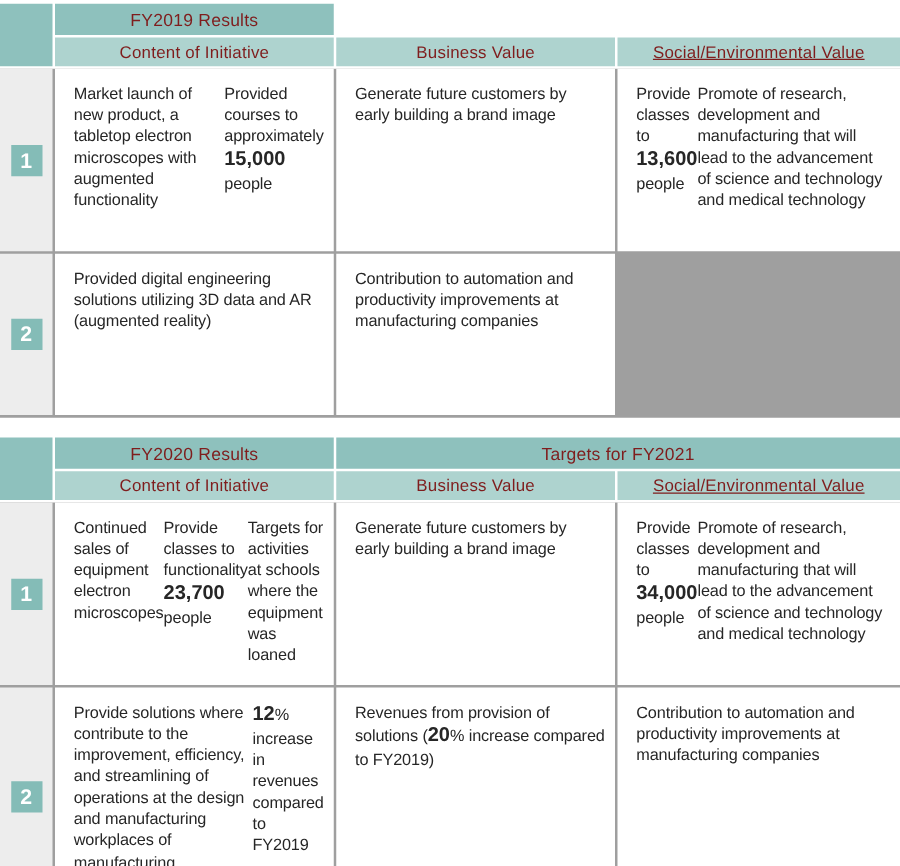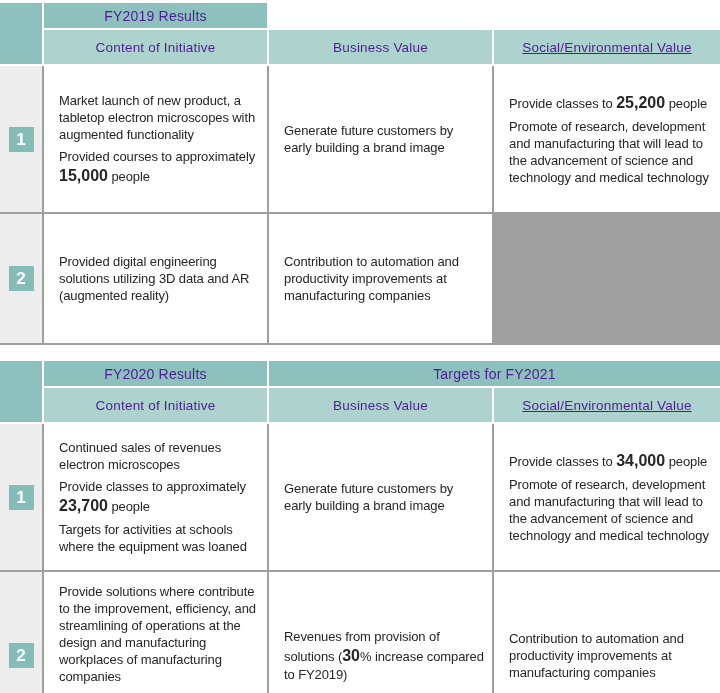--- a/index.html
+++ b/index.html
@@ -19,25 +19,25 @@
     font-family:"Liberation Sans", sans-serif;
     color:var(--text);
     background:#ffffff;
   }
   
   .thdr{display:flex;gap:2px;}
   .thdr-gutter{width:42px;background:var(--teal);flex:0 0 42px;}
   .thdr-right{flex:1;display:flex;flex-direction:column;gap:2px;}
   .hrow{display:flex;gap:2px;}
   .hcell{
-    background:var(--teal);color:#4c1d95;
+    background:var(--teal);color:#7f1d1d;
     display:flex;align-items:center;justify-content:center;
     font-size:14px;height:25px;letter-spacing:0.2px;
   }
-  .hcell.sub{background:var(--teal-light);height:34px;font-size:13.5px;}
+  .hcell.sub{background:var(--teal-light);height:23px;font-size:13.5px;}
   .w-c1{width:223px;flex:0 0 223px;}
   .w-c2{width:223px;flex:0 0 223px;}
   .w-c3{width:226px;flex:0 0 226px;text-decoration:underline;}
   .w-targets{flex:1;}
   
   .tbody{
     display:grid;
     grid-template-columns:42px 223px 223px 226px;
     gap:2px;
     background:var(--border);
@@ -47,21 +47,21 @@
   .tbody.rows-t1{grid-template-rows:minmax(146px,auto) minmax(129px,auto);}
   .tbody.rows-t2{grid-template-rows:minmax(146px,auto) minmax(131px,auto);}
   .gcell{background:var(--gutter);display:flex;align-items:center;justify-content:center;}
   .badge{
     width:25px;height:25px;background:var(--badge);color:#ffffff;
     display:flex;align-items:center;justify-content:center;
     font-size:17px;font-weight:bold;line-height:1;
   }
   .cell{
     background:#ffffff;
-    display:flex;flex-direction:column;justify-content:center;
+    display:flex;flex-direction:row;justify-content:flex-end;
     box-sizing:border-box;
     padding:8px 8px 8px 15px;
     font-size:13px;line-height:1.32;letter-spacing:-0.1px;
   }
   .cell p{margin:2.5px 0;}
   .cell b{font-size:16px;letter-spacing:0;}
   .table2{margin-top:16px;}
 </style>
 </head>
 <body>
@@ -89,21 +89,21 @@
         <div class="badge">1</div>
       </div>
       <div class="cell">
           <p><span>Market launch of new product, a tabletop electron microscopes with augmented functionality</span></p>
           <p><span>Provided courses to approximately </span><b>15,000</b><span> people</span></p>
         </div>
       <div class="cell">
           <p><span>Generate future customers by early building a brand image</span></p>
         </div>
       <div class="cell">
-          <p><span>Provide classes to </span><b>25,200</b><span> people</span></p>
+          <p><span>Provide classes to </span><b>13,600</b><span> people</span></p>
           <p><span>Promote of research, development and manufacturing that will lead to the advancement of science and technology and medical technology</span></p>
         </div>
 
       <div class="gcell">
         <div class="badge">2</div>
       </div>
       <div class="cell">
           <p><span>Provided digital engineering solutions utilizing 3D data and AR (augmented reality)</span></p>
         </div>
       <div class="cell">
@@ -127,41 +127,41 @@
         </div>
       </div>
     </div>
 
     <div class="tbody rows-t2">
 
       <div class="gcell">
         <div class="badge">1</div>
       </div>
       <div class="cell">
-          <p><span>Continued sales of revenues electron microscopes</span></p>
-          <p><span>Provide classes to approximately </span><b>23,700</b><span> people</span></p>
+          <p><span>Continued sales of equipment electron microscopes</span></p>
+          <p><span>Provide classes to functionality </span><b>23,700</b><span> people</span></p>
           <p><span>Targets for activities at schools where the equipment was loaned</span></p>
         </div>
       <div class="cell">
           <p><span>Generate future customers by early building a brand image</span></p>
         </div>
       <div class="cell">
           <p><span>Provide classes to </span><b>34,000</b><span> people</span></p>
           <p><span>Promote of research, development and manufacturing that will lead to the advancement of science and technology and medical technology</span></p>
         </div>
 
       <div class="gcell">
         <div class="badge">2</div>
       </div>
       <div class="cell">
           <p><span>Provide solutions where contribute to the improvement, efficiency, and streamlining of operations at the design and manufacturing workplaces of manufacturing companies</span></p>
           <p><b>12</b><span>% increase in revenues compared to FY2019</span></p>
         </div>
       <div class="cell">
-          <p><span>Revenues from provision of solutions (</span><b>30</b><span>% increase compared to FY2019)</span></p>
+          <p><span>Revenues from provision of solutions (</span><b>20</b><span>% increase compared to FY2019)</span></p>
         </div>
       <div class="cell">
           <p><span>Contribution to automation and productivity improvements at manufacturing companies</span></p>
         </div>
     </div>
   </div>
 
 </div>
 
 </body></html>

